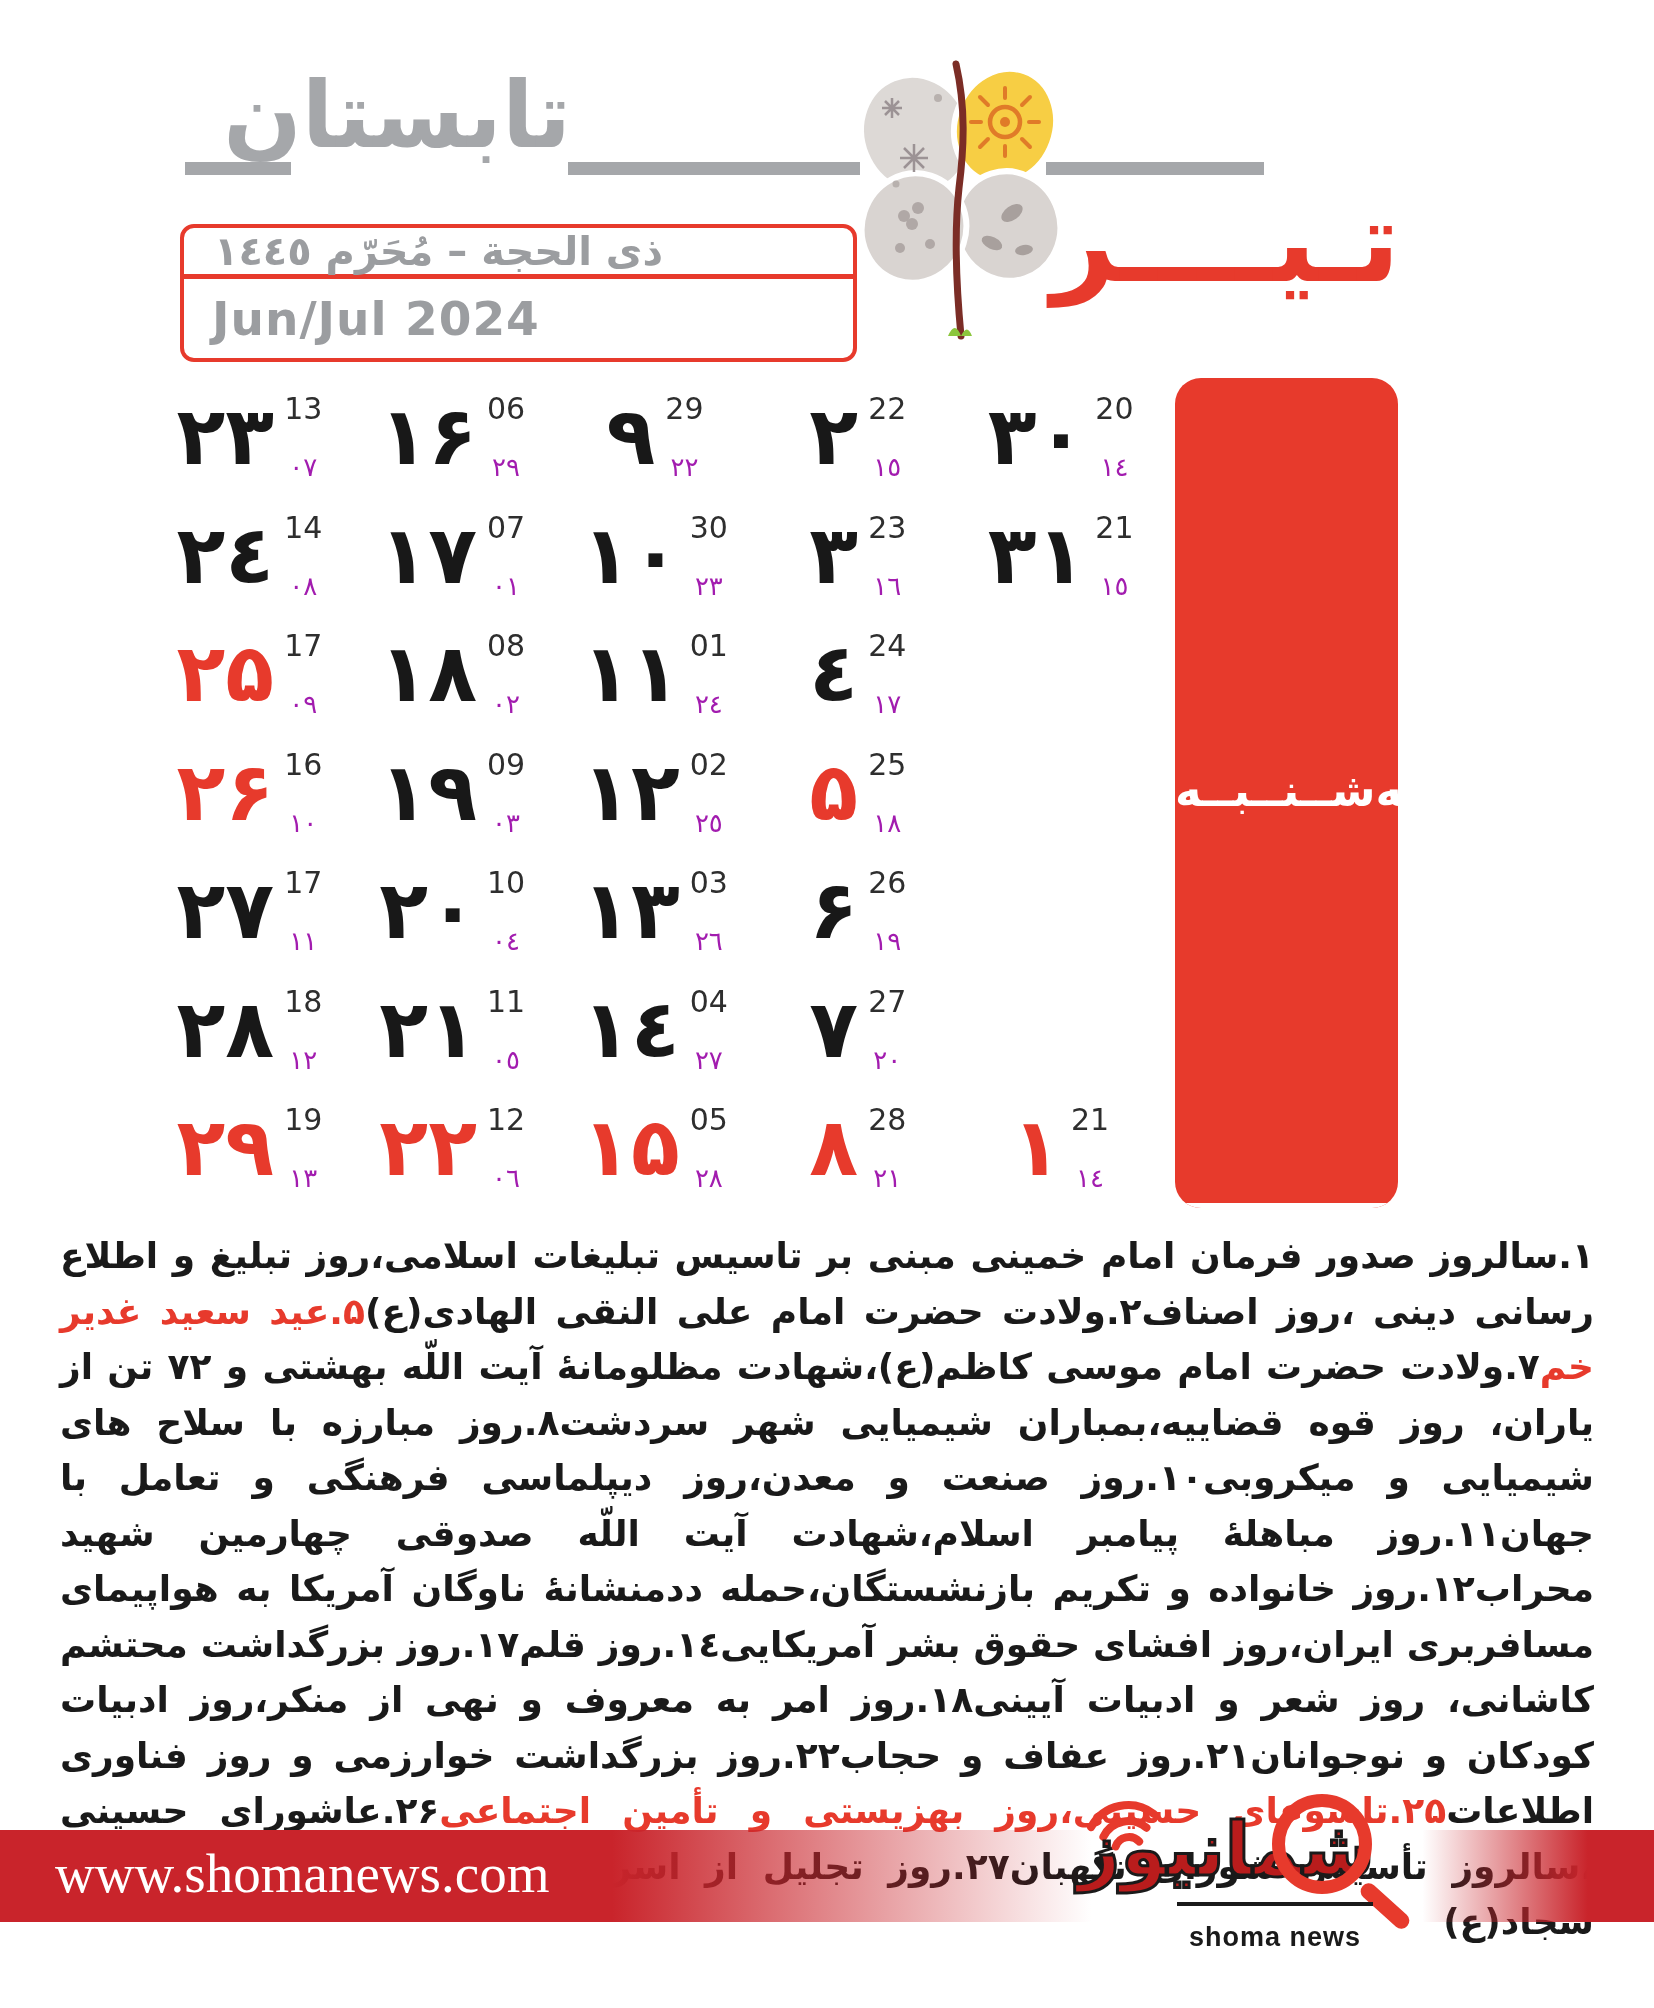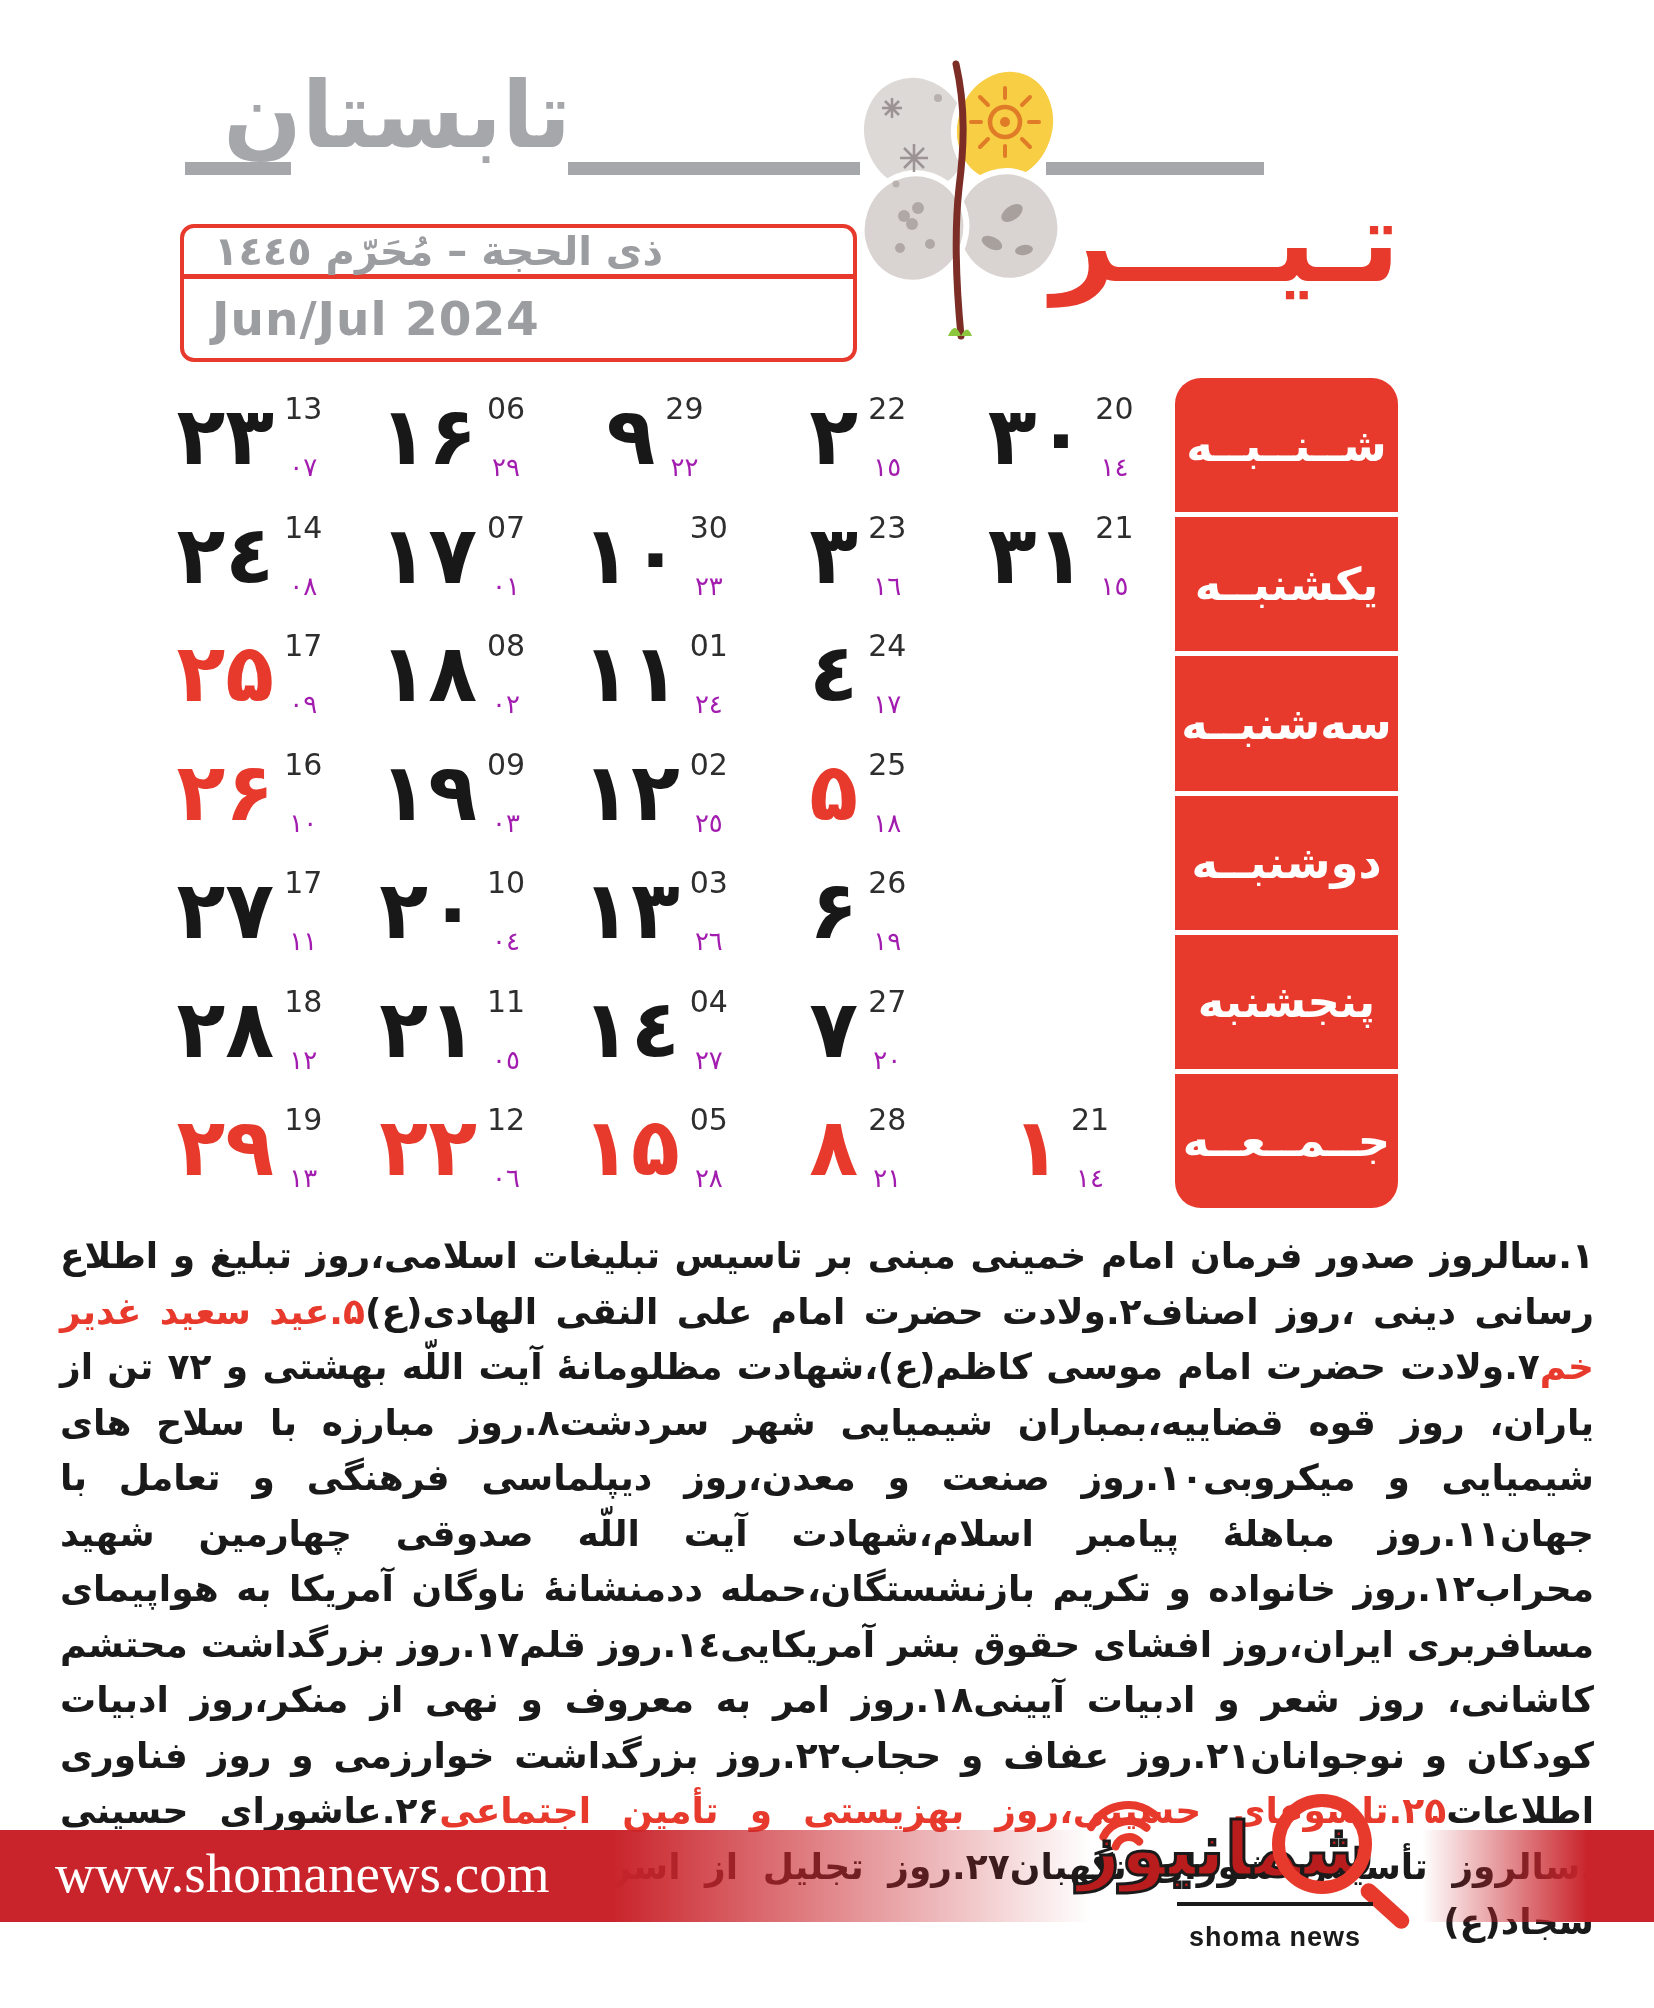--- a/index.html
+++ b/index.html
@@ -28,21 +28,21 @@
     justify-content:flex-end;padding:0 30px;direction:rtl;
     font-size:40px;font-weight:700;color:#9B9DA0;
   }
   .range-greg{
     flex:1;display:flex;align-items:center;justify-content:flex-start;padding:12px 28px;
     font-size:47px;font-weight:700;color:#9B9DA0;letter-spacing:1px;
   }
   
   .weekday-col{
     position:absolute;left:1175px;top:378px;width:223px;height:830px;
-    background:var(--red);border-radius:26px;display:flex;flex-direction:column;
+    background:var(--red);border-radius:26px;display:flex;flex-direction:row;
     box-sizing:border-box;overflow:hidden;
   }
   .weekday-cell{
     flex:1;display:flex;align-items:center;justify-content:center;
     color:#fff;font-size:45px;font-weight:700;direction:rtl;
     border-bottom:5px solid #fff;
   }
   .weekday-cell:last-child{border-bottom:none;}
   .date-grid{
     position:absolute;left:148px;top:378px;width:1014px;height:830px;

